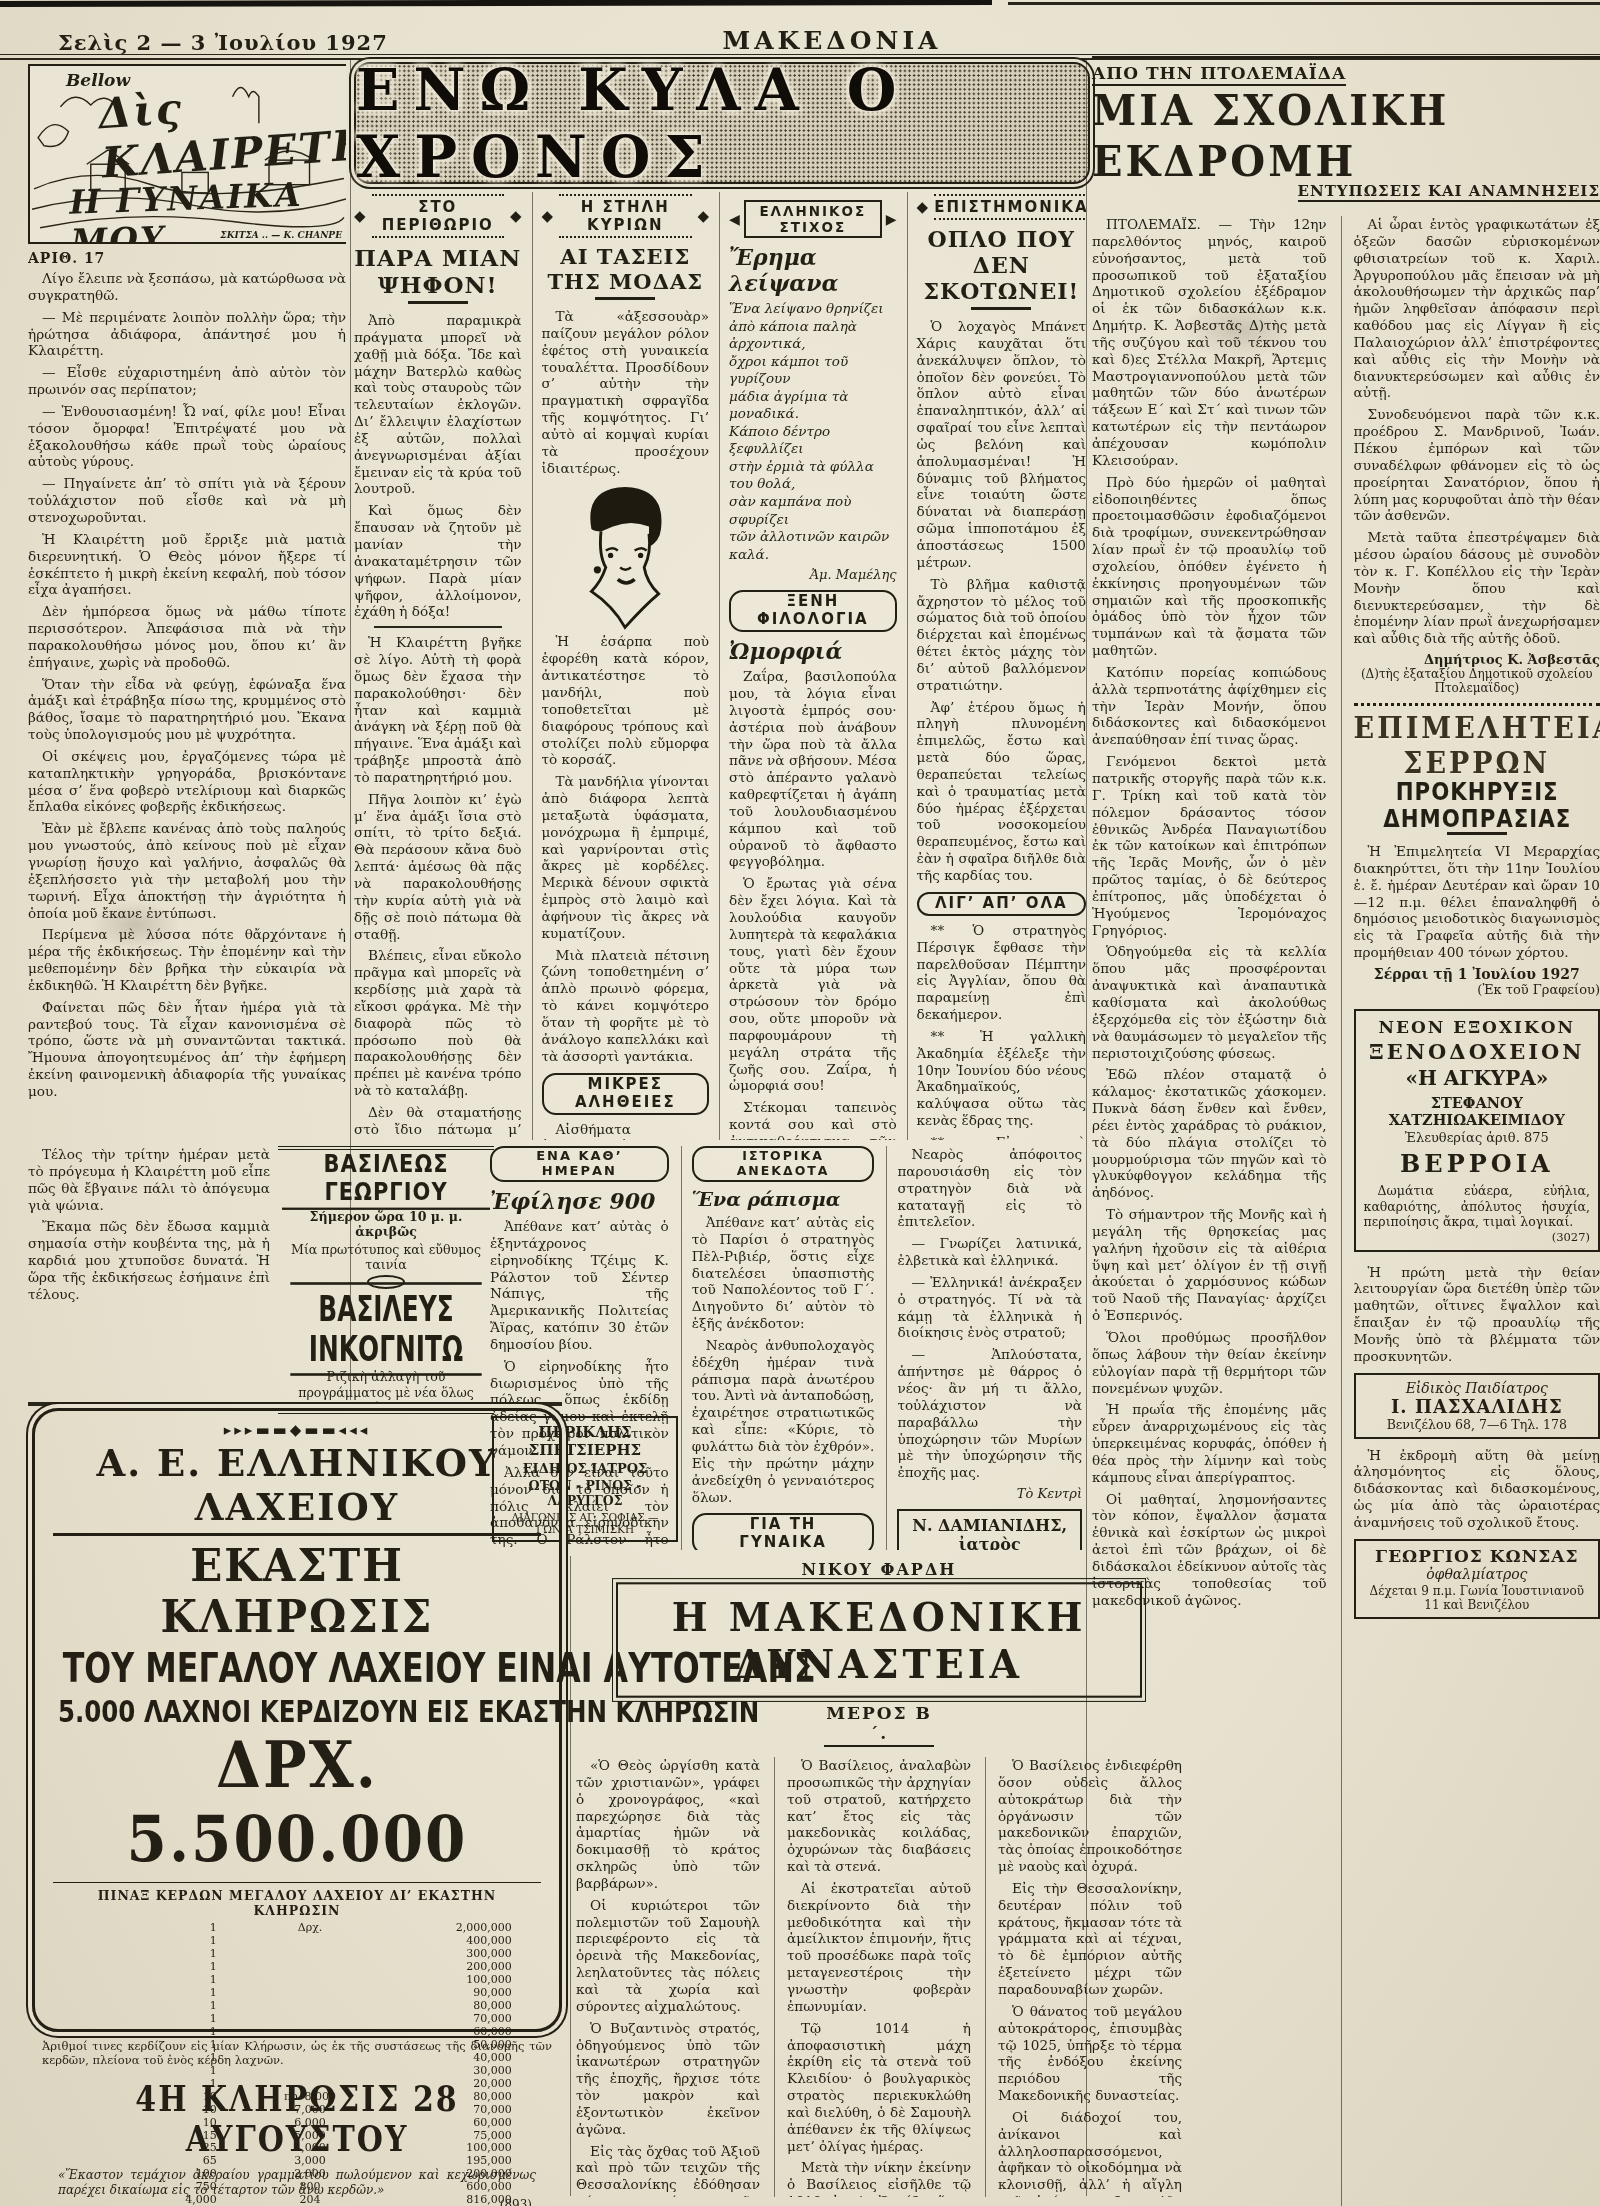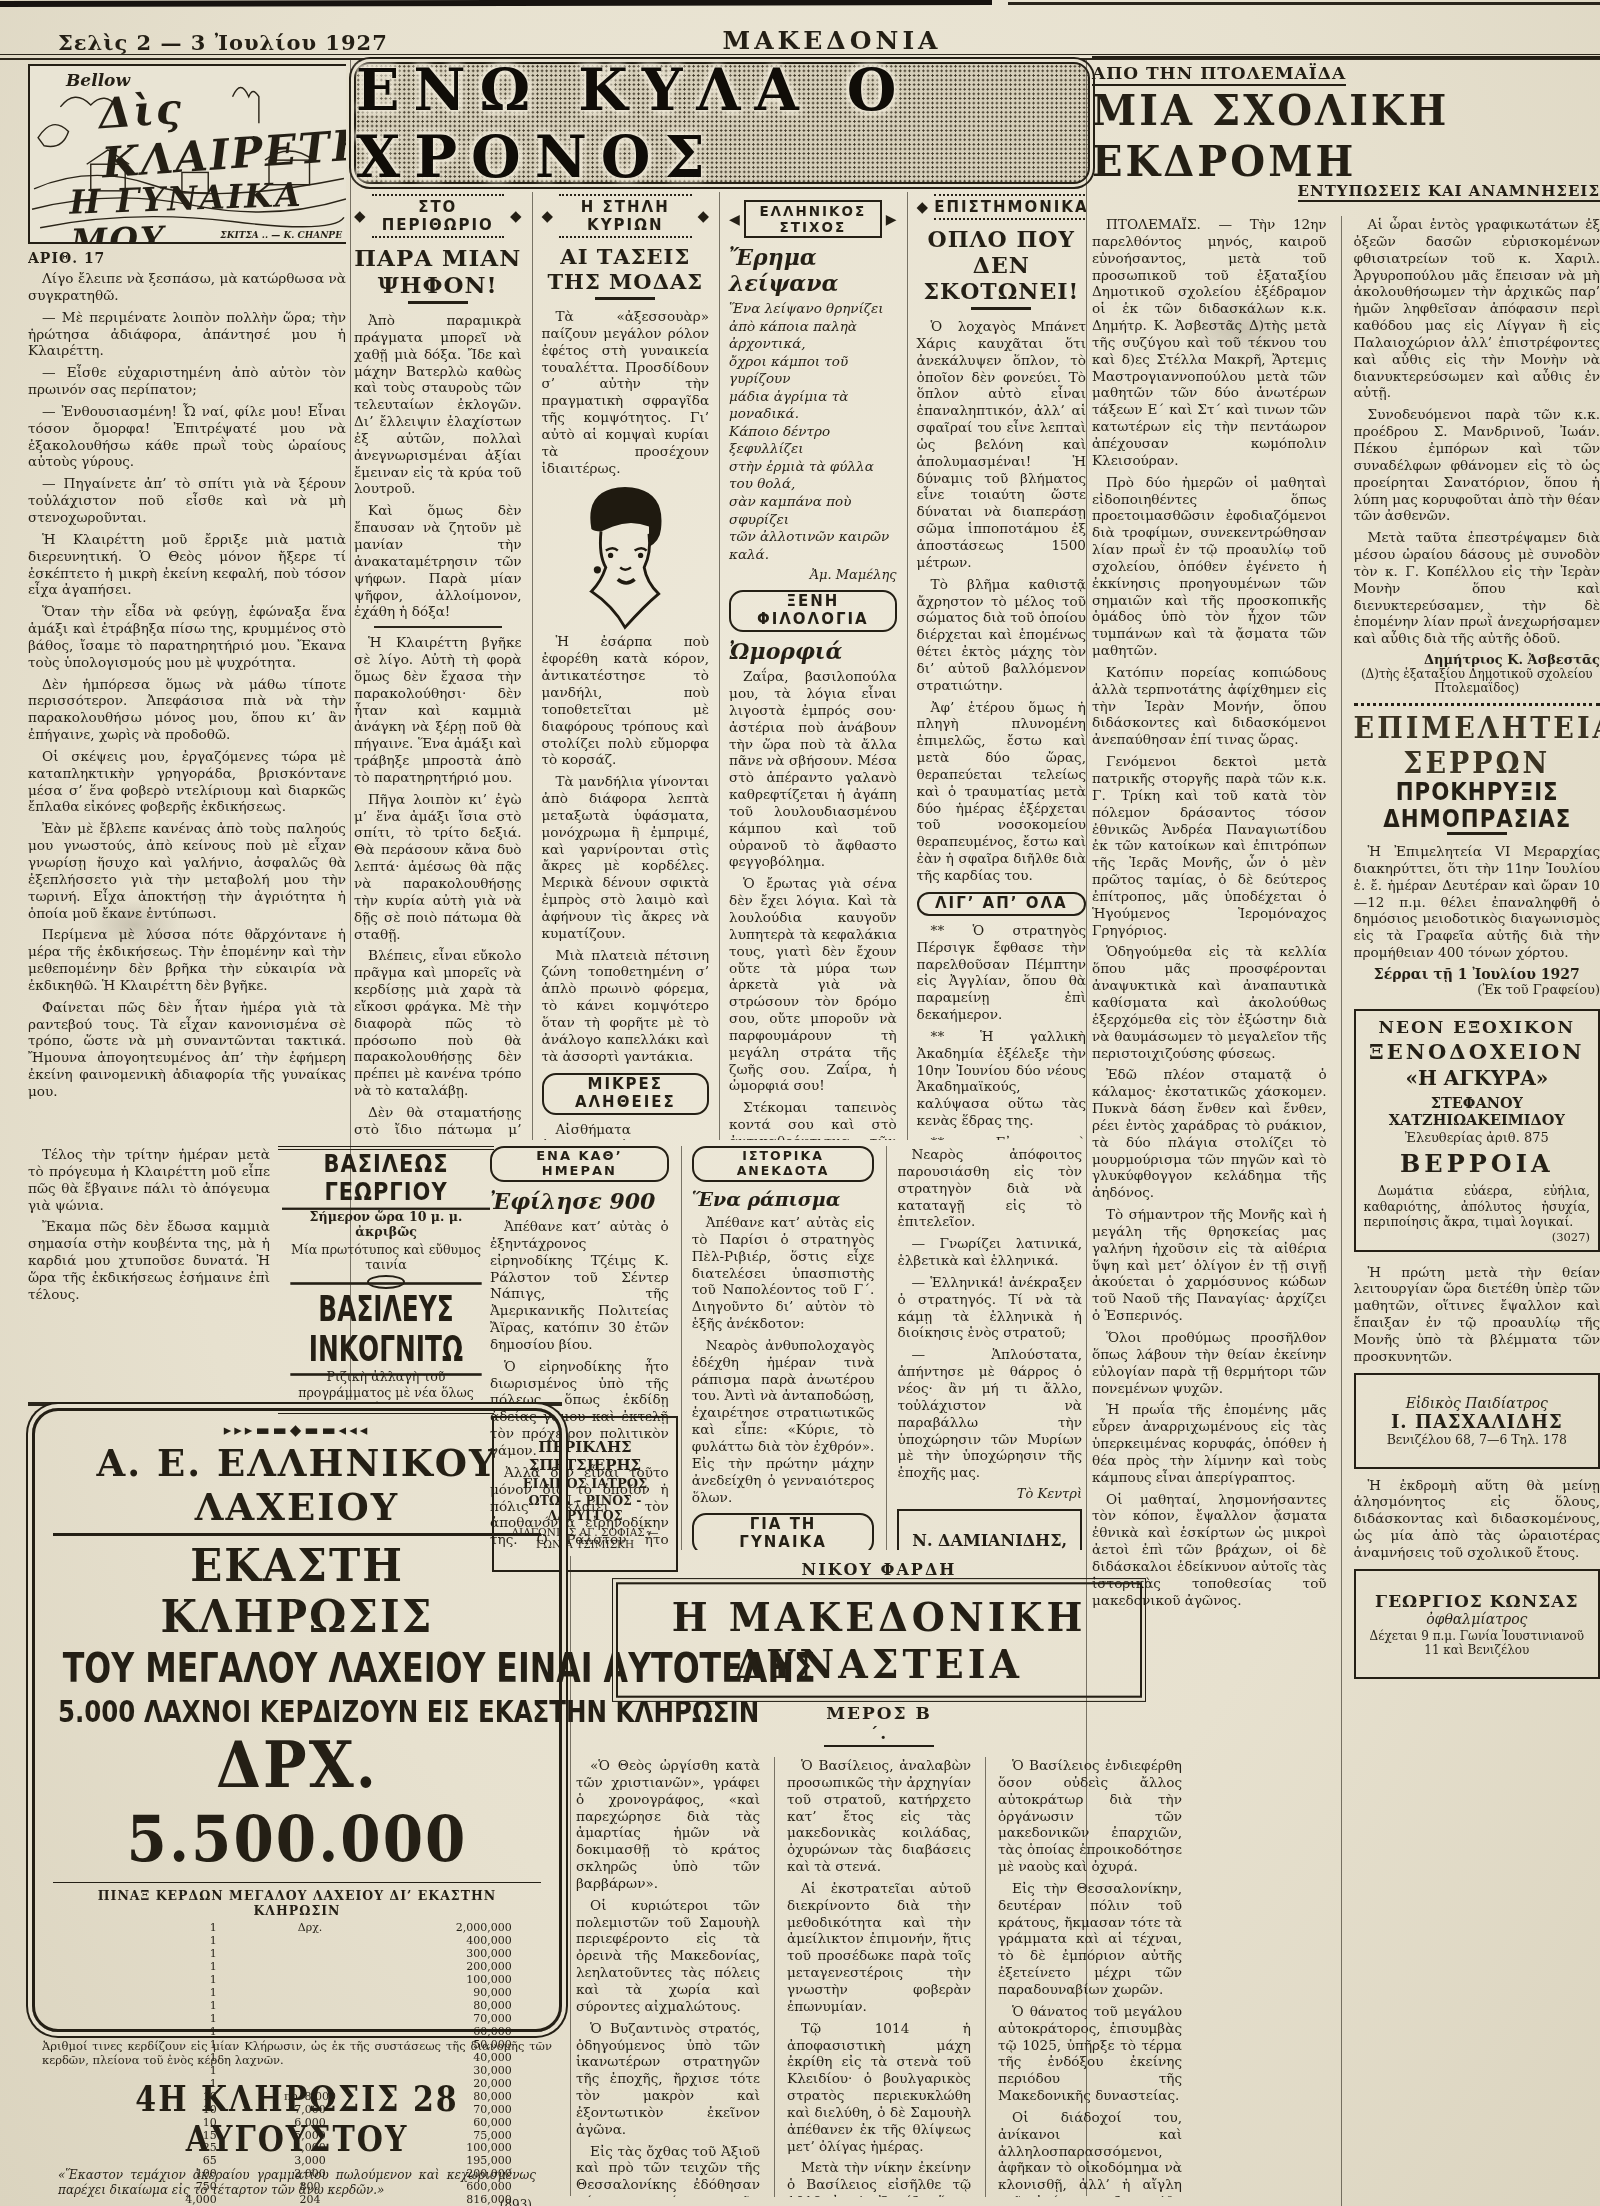--- a/index.html
+++ b/index.html
@@ -78,21 +78,21 @@
   .serres-t1{text-align:center;font-weight:bold;font-size:27px;letter-spacing:3px;margin:6px 0 0;color:#3a3322;text-shadow:1px 1px 0 #efe9d8;transform:scaleY(1.1);}
   .serres-t2{text-align:center;font-weight:bold;font-size:22px;font-family:"DejaVu Sans",sans-serif;letter-spacing:1px;margin:4px 0 2px;transform:scale(.97,1.1);}
   .dotrule{border-top:3px dotted #241f15;margin:8px 0;}
   .hotel .l1{font-weight:bold;font-size:17px;letter-spacing:2px;}
   .hotel .l2{font-weight:bold;font-size:21px;letter-spacing:3px;margin-top:2px;}
   .hotel .nm{font-weight:bold;font-size:20px;margin-top:2px;}
   .hotel .own{font-weight:bold;font-size:14.5px;margin-top:4px;}
   .hotel .adr{font-size:13px;margin-top:2px;}
   .hotel .city{font-weight:bold;font-size:24px;letter-spacing:4px;margin-top:4px;}
   .hotel p{font-size:12.5px;text-align:justify;margin:5px 0 0;}
-  .smallbox{border:2px solid #241f15;padding:20px 6px;text-align:center;margin:8px 0;}
+  .smallbox{border:2px solid #241f15;padding:5px 6px;text-align:center;margin:8px 0;}
   
   .dyn-kicker{text-align:center;font-weight:bold;font-size:16px;letter-spacing:2px;}
   .dyn-box{border:2px solid #241f15;box-shadow:0 0 0 3px #e7e1cf,0 0 0 4px #241f15;text-align:center;
      font-weight:bold;font-size:38px;letter-spacing:4px;padding:8px 0;margin:6px 40px 8px;transform:scaleY(1.05);}
   .dyn-part{text-align:center;font-weight:bold;font-size:17px;letter-spacing:2px;border-bottom:2px solid #241f15;width:110px;margin:0 auto 10px;padding-bottom:2px;}
   .threecol{display:flex;gap:14px;}
   .threecol .col{flex:1;border-left:1px solid rgba(43,38,27,.6);padding-left:12px;}
   .threecol .col:first-child{border-left:none;padding-left:0;}
   .poem{font-style:italic;font-size:13.5px;line-height:1.3;text-align:left;margin:2px 0 4px;}
   .poem-title{font-style:italic;font-weight:bold;font-size:22px;margin:2px 0 4px;}
@@ -136,22 +136,22 @@
       <span class="script" style="right:6px;bottom:2px;font-size:9px;">ΣΚΙΤΣΑ .. — Κ. CHANPE</span>
     </div>
     <div class="serial-num">ΑΡΙΘ. 17</div>
     <div>
         <p>Λίγο ἔλειπε νὰ ξεσπάσω, μὰ κατώρθωσα νὰ συγκρατηθῶ.</p>
         <p>— Μὲ περιμένατε λοιπὸν πολλὴν ὥρα; τὴν ἠρώτησα ἀδιάφορα, ἀπάντησέ μου ἡ Κλαιρέττη.</p>
         <p>— Εἶσθε εὐχαριστημένη ἀπὸ αὐτὸν τὸν πρωινόν σας περίπατον;</p>
         <p>— Ἐνθουσιασμένη! Ὦ ναί, φίλε μου! Εἶναι τόσον ὄμορφα! Ἐπιτρέψατέ μου νὰ ἐξακολουθήσω κάθε πρωῒ τοὺς ὡραίους αὐτοὺς γύρους.</p>
         <p>— Πηγαίνετε ἀπ’ τὸ σπίτι γιὰ νὰ ξέρουν τοὐλάχιστον ποῦ εἶσθε καὶ νὰ μὴ στενοχωροῦνται.</p>
         <p>Ἡ Κλαιρέττη μοῦ ἔρριξε μιὰ ματιὰ διερευνητική. Ὁ Θεὸς μόνον ἤξερε τί ἐσκέπτετο ἡ μικρὴ ἐκείνη κεφαλή, ποὺ τόσον εἶχα ἀγαπήσει.</p>
+        <p>Δὲν ἠμπόρεσα ὅμως νὰ μάθω τίποτε περισσότερον. Ἀπεφάσισα πιὰ νὰ τὴν παρακολουθήσω μόνος μου, ὅπου κι’ ἂν ἐπήγαινε, χωρὶς νὰ προδοθῶ.</p>
         <p>Ὅταν τὴν εἶδα νὰ φεύγῃ, ἐφώναξα ἕνα ἁμάξι καὶ ἐτράβηξα πίσω της, κρυμμένος στὸ βάθος, ἴσαμε τὸ παρατηρητήριό μου. Ἔκανα τοὺς ὑπολογισμούς μου μὲ ψυχρότητα.</p>
-        <p>Δὲν ἠμπόρεσα ὅμως νὰ μάθω τίποτε περισσότερον. Ἀπεφάσισα πιὰ νὰ τὴν παρακολουθήσω μόνος μου, ὅπου κι’ ἂν ἐπήγαινε, χωρὶς νὰ προδοθῶ.</p>
         <p>Οἱ σκέψεις μου, ἐργαζόμενες τώρα μὲ καταπληκτικὴν γρηγοράδα, βρισκόντανε μέσα σ’ ἕνα φοβερὸ ντελίριουμ καὶ διαρκῶς ἔπλαθα εἰκόνες φοβερῆς ἐκδικήσεως.</p>
         <p>Ἐὰν μὲ ἔβλεπε κανένας ἀπὸ τοὺς παληούς μου γνωστούς, ἀπὸ κείνους ποὺ μὲ εἶχαν γνωρίσῃ ἥσυχο καὶ γαλήνιο, ἀσφαλῶς θὰ ἐξεπλήσσετο γιὰ τὴν μεταβολή μου τὴν τωρινή. Εἶχα ἀποκτήσῃ τὴν ἀγριότητα ἡ ὁποία μοῦ ἔκανε ἐντύπωσι.</p>
         <p>Περίμενα μὲ λύσσα πότε θἄρχόντανε ἡ μέρα τῆς ἐκδικήσεως. Τὴν ἑπομένην καὶ τὴν μεθεπομένην δὲν βρῆκα τὴν εὐκαιρία νὰ ἐκδικηθῶ. Ἡ Κλαιρέττη δὲν βγῆκε.</p>
         <p>Φαίνεται πῶς δὲν ἦταν ἡμέρα γιὰ τὰ ραντεβού τους. Τὰ εἶχαν κανονισμένα σὲ τρόπο, ὥστε νὰ μὴ συναντῶνται τακτικά. Ἤμουνα ἀπογοητευμένος ἀπ’ τὴν ἐφήμερη ἐκείνη φαινομενικὴ ἀδιαφορία τῆς γυναίκας μου.</p>
       </div>
   </div>
 
   <div class="col" style="position:absolute;left:28px;top:1146px;width:242px;height:252px;">
     <div>
         <p>Τέλος τὴν τρίτην ἡμέραν μετὰ τὸ πρόγευμα ἡ Κλαιρέττη μοῦ εἶπε πῶς θὰ ἔβγαινε πάλι τὸ ἀπόγευ­μα γιὰ ψώνια.</p>

